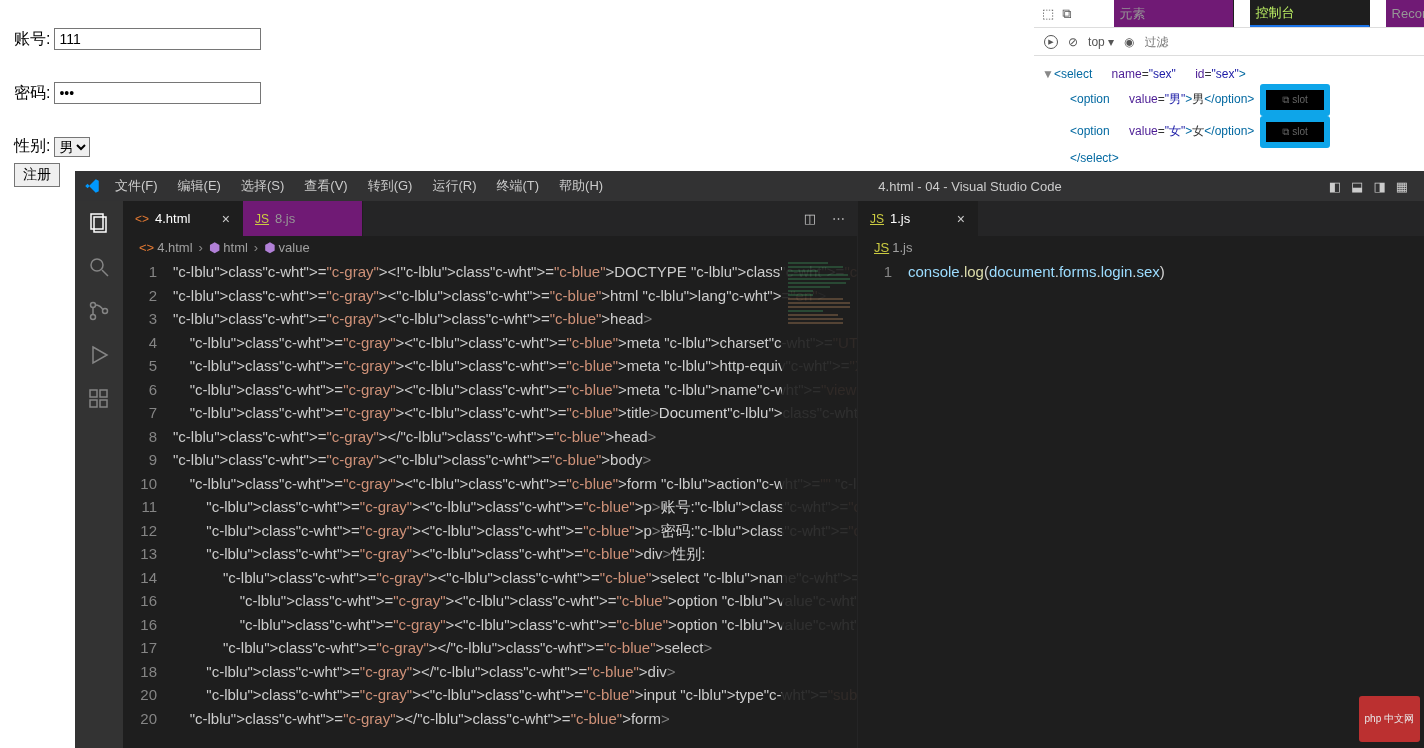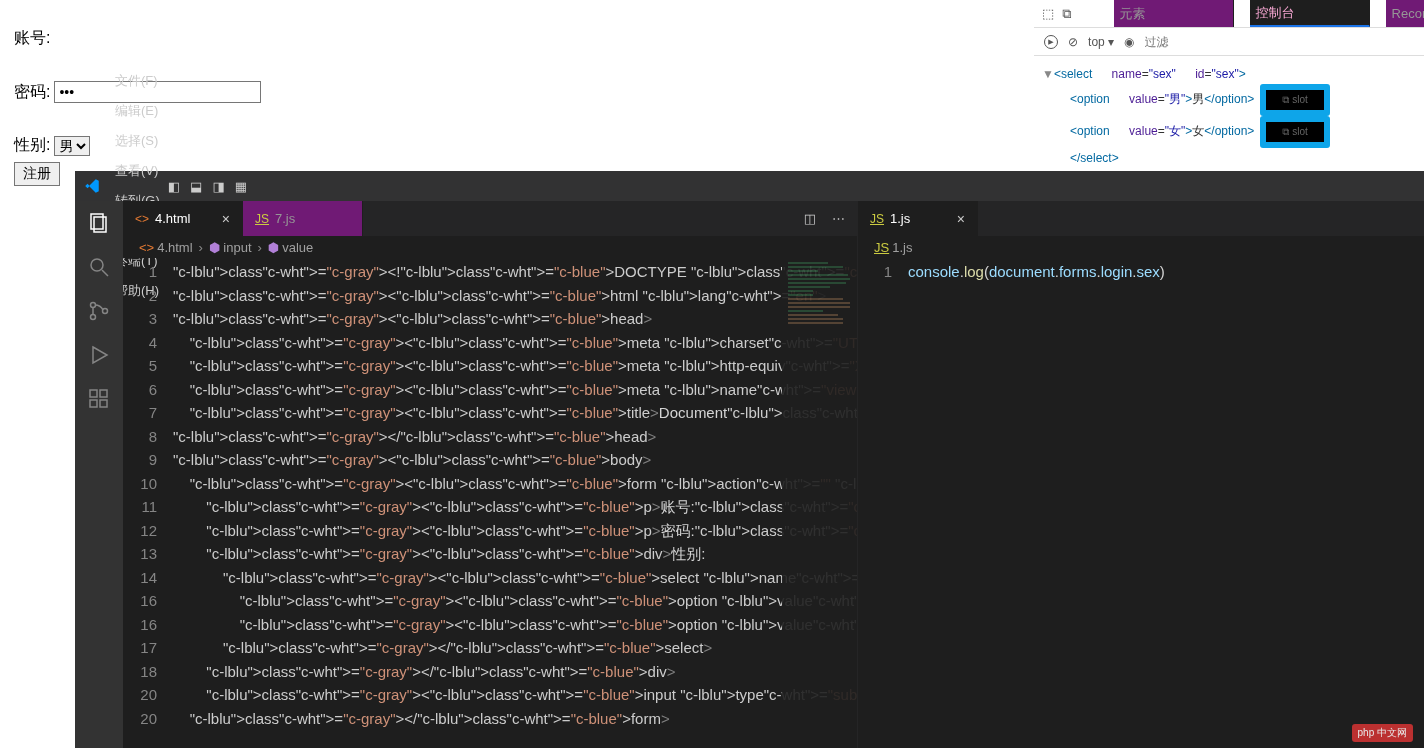--- a/index.html
+++ b/index.html
@@ -10,39 +10,39 @@
 .form-row { display: flex; align-items: center; margin-bottom: 32px; }
 .form-row label { margin-right: 4px; }
 .form-row input[type=text], .form-row input[type=password] { width: 207px; height: 22px; border: 1px solid #767676; padding: 0 4px; font-size: 14px; }
 .form-row select { border: 1px solid #767676; font-size: 14px; height: 20px; }
 .form-area input[type=submit] { border: 1px solid #767676; padding: 2px 8px; font-size: 14px; background: #efefef; cursor: pointer; }
 
 
 .devtools { position: absolute; right: 0; top: 0; width: 390px; }
 .dt-tabs { height: 28px; border-bottom: 1px solid #ddd; display: flex; align-items: center; padding-left: 8px; font-size: 12px; color: #555; gap: 16px; }
 .dt-tabs .tab { padding: 0 6px; height: 100%; display: flex; align-items: center; }
-.dt-tabs .tab.active { color: #f9a8d4; border-bottom: 2px solid #1a73e8; }
+.dt-tabs .tab.active { color: #bef264; border-bottom: 2px solid #1a73e8; }
 .dt-tabs .iconbox { font-size: 13px; color: #555; display: flex; gap: 8px; margin-right: 10px; }
 .dt-tabs .sep { width: 1px; height: 16px; background: #ccc; }
 .dt-bar2 { height: 28px; border-bottom: 1px solid #ddd; display: flex; align-items: center; padding-left: 10px; font-size: 12px; color: #555; gap: 10px; }
 .dt-bar2 .circle { width: 14px; height: 14px; border: 1px solid #555; border-radius: 50%; display: flex; align-items: center; justify-content: center; font-size: 7px; }
 .dt-bar2 input { border: none; outline: none; font-size: 12px; width: 60px; }
 .dt-dom { padding: 8px; font-family: Consolas, monospace; font-size: 12px; line-height: 20px; color: #333; }
 .dt-dom .indent1 { margin-left: 28px; }
 .dt-dom .indent2 { margin-left: 28px; }
 .tag-purple { color: #0369a1; }
 .attr-brown { color: #4c1d95; padding-left: 16px; }
 .val-blue { color: #1a1aa6; }
 .slot-badge { display: inline-block; border: 6px solid #0ea5e9; font-size: 10px; padding: 0 16px; margin-left: 6px; color: #666; background: #000000; border-radius: 3px; }
 .tri { color: #888; }
 
 
 .vscode { position: absolute; left: 75px; top: 171px; right: 0; bottom: 0; background: #1e1e1e; color: #ccc; font-size: 13px; }
 .vsc-titlebar { height: 30px; background: #323233; display: flex; align-items: center; padding: 0 8px; }
-.vsc-titlebar .menus { display: flex; gap: 4px; flex-direction: column; }
+.vsc-titlebar .menus { display: flex; gap: 4px; }
 .vsc-titlebar .menus span { padding: 4px 8px; color: #ccc; font-size: 13px; }
 .vsc-titlebar .title { flex: 1; text-align: center; color: #ccc; font-size: 13px; }
 .vsc-titlebar .layouts { display: flex; gap: 10px; color: #ccc; padding-right: 8px; }
 .vsc-logo { width: 18px; height: 18px; margin-right: 6px; }
 .vsc-body { display: flex; height: calc(100% - 30px); }
 .activity-bar { width: 48px; background: #333333; display: flex; flex-direction: column; align-items: center; padding-top: 10px; gap: 20px; color: #858585; }
 .activity-bar .act { width: 24px; height: 24px; display: flex; align-items: center; justify-content: center; }
 .activity-bar .act.active { color: #fff; }
 .editors { flex: 1; display: flex; }
 .editor-left { width: 735px; border-right: 1px solid #252526; display: flex; flex-direction: column; position: relative; }
@@ -69,28 +69,29 @@
 .c-gray { color: #808080; }
 .c-lblu { color: #9cdcfe; }
 .c-str { color: #ce9178; }
 .c-wht { color: #d4d4d4; }
 .c-yel { color: #dcdcaa; }
 
 .fi-html { color: #e37933; }
 .fi-js { color: #cbcb41; text-decoration: underline; }
 .bc-cube { color: #b180d7; }
 
-.watermark { position: absolute; right: 11px; bottom: 6px; opacity: .9; font-size: 10px; background: #c33; color: #fff; padding: 2px 6px; border-radius: 3px; }
+.watermark { position: absolute; right: 4px; bottom: 6px; opacity: .9; font-size: 10px; background: #c33; color: #fff; padding: 16px 6px; border-radius: 3px; }
 </style>
 </head>
 <body>
 
 <div class="form-area">
   <div class="form-row">
     <label>账号:</label>
+    <input type="text" value="111" style="">
   </div>
   <div class="form-row">
     <label>密码:</label>
     <input type="password" value="•••" style="">
   </div>
   <div class="form-row" style="margin-bottom:6px;">
     <label>性别:</label>
     <select>
       <option>男</option>
     </select>
@@ -135,20 +136,21 @@
     <div class="menus">
       <span>文件(F)</span>
       <span>编辑(E)</span>
       <span>选择(S)</span>
       <span>查看(V)</span>
       <span>转到(G)</span>
       <span>运行(R)</span>
       <span>终端(T)</span>
       <span>帮助(H)</span>
     </div>
+    <div class="title">4.html - 04 - Visual Studio Code</div>
     <div class="layouts">
       <span>◧</span>
       <span>⬓</span>
       <span>◨</span>
       <span>▦</span>
     </div>
   </div>
   <div class="vsc-body">
     <div class="activity-bar">
       <div class="act active">
@@ -189,37 +191,37 @@
 
       <div class="editor-left">
         <div class="tabrow">
           <div class="tab active">
             <span class="fi fi-html">&lt;&gt;</span>
             <span>4.html</span>
             <span class="close">×</span>
           </div>
           <div class="tab">
             <span class="fi fi-js">JS</span>
-            <span>7.js</span>
+            <span>8.js</span>
           </div>
           <div class="tabrow-spacer"></div>
           <div class="tab-actions">
             <span>◫</span>
             <span>⋯</span>
           </div>
         </div>
         <div class="breadcrumb">
           <span class="bc-icon">
               <span class="fi-html">&lt;&gt;</span> 
               <span>4.html</span>
             </span>
           <span class="bc-sep">›</span>
           <span class="bc-icon">
               <span class="bc-cube">⬢</span> 
-              <span>input</span>
+              <span>html</span>
             </span>
           <span class="bc-sep">›</span>
           <span class="bc-icon">
               <span class="bc-cube">⬢</span> 
               <span>value</span>
             </span>
         </div>
         <div class="code-area">
           <div class="gutter" id="gutter-left">
               <div>1</div>

